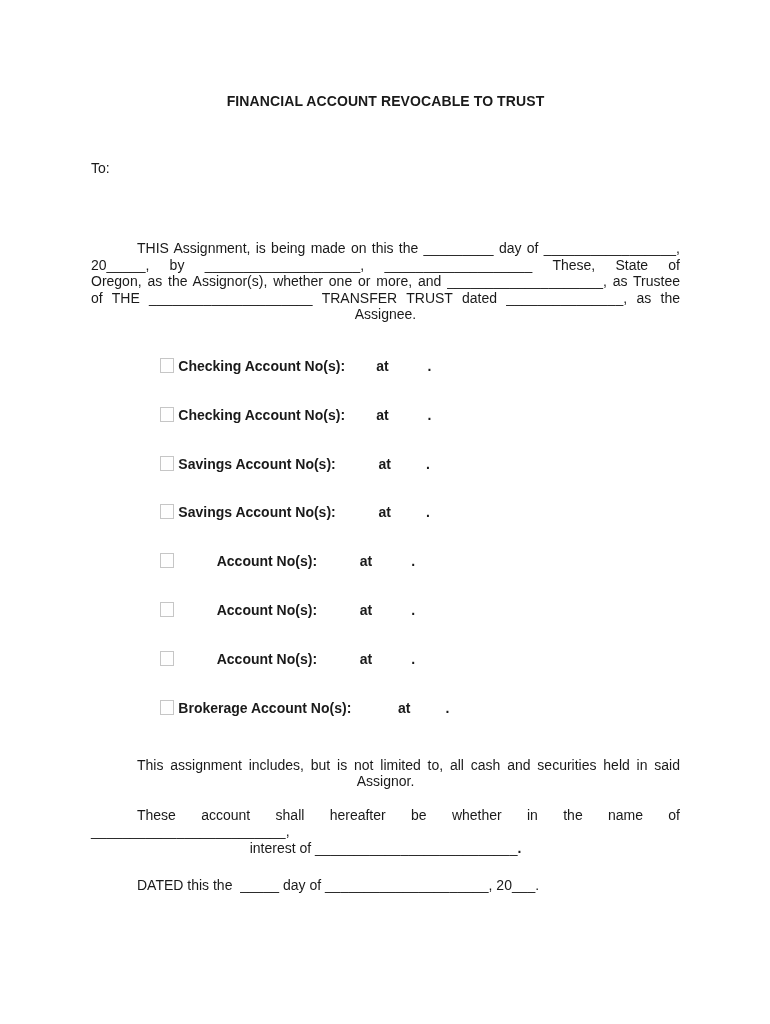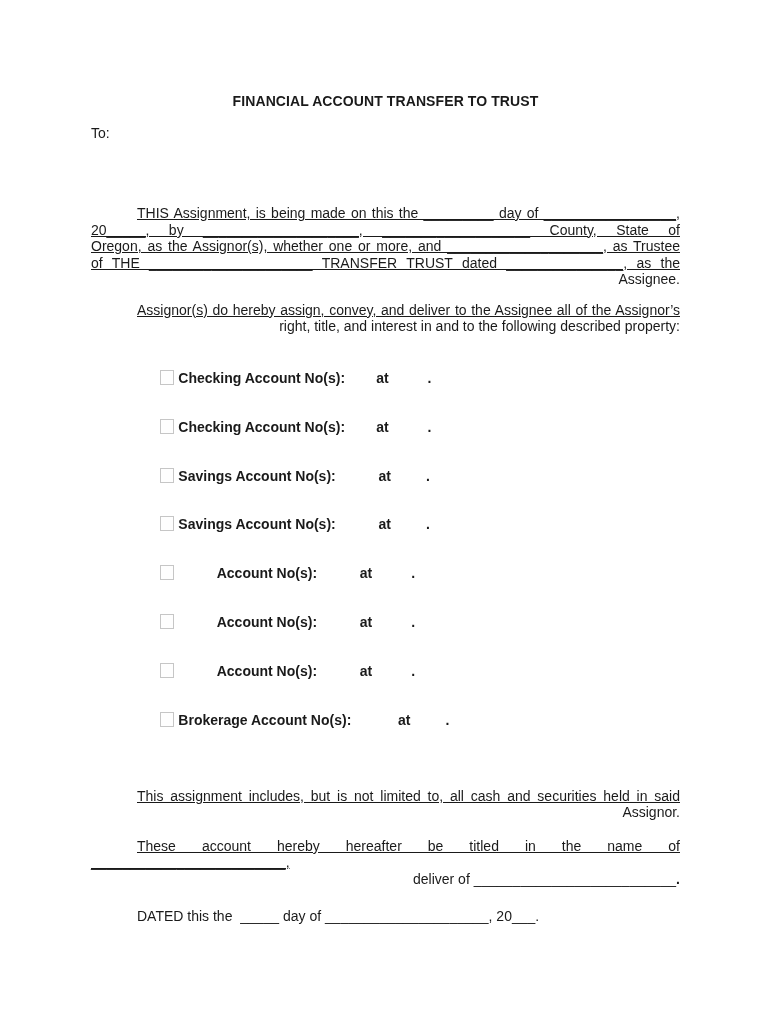--- a/index.html
+++ b/index.html
@@ -15,33 +15,32 @@
     line-height: 16.5px;
     color: #1a1a1a;
     overflow: hidden;
   }
   .doc-title {
     margin-top: 93px;
     text-align: center;
     font-weight: bold;
     letter-spacing: 0.1px;
   }
-  .to-line   { margin-top: 15px; }
+  .to-line   { margin-top: 50px; }
   .para      { margin-top: 14px; }
   .p1        { margin-top: 64px; }
   .p2        { margin-top: 14px; }
-  .p3        { margin-top: 43px; }
+  .p3        { margin-top: 24px; }
   .p4        { margin-top: 17px; }
   .p5        { margin-top: 21px; }
   .jline {
     text-align: justify;
     text-align-last: justify;
-    text-decoration: underline;
   }
-  .lline { text-align: right; }
+  .lline { text-align: center; }
   .ind   { text-indent: 46px; }
   .bold-period { font-weight: bold; }
 
   .acct-list {
     margin-top: 19px;
     margin-left: 46px;
     line-height: 16.3px;
   }
   .acct-row { white-space: pre; font-weight: bold; }
   .checkbox {
@@ -57,36 +56,32 @@
     margin-top: 15px;
     text-indent: 46px;
     white-space: pre;
   }
 </style>
 </head>
 <body>
 
 <div class="page">
 
-  <div class="doc-title">FINANCIAL ACCOUNT TRANSFER TO TRUST</div>
+  <div class="doc-title">FINANCIAL ACCOUNT REVOCABLE TO TRUST</div>
 
   <div class="to-line">To:</div>
 
   <div class="para p1">
     <div class="jline ind">THIS Assignment, is being made on this the _________ day of _________________,</div>
-    <div class="jline">20_____, by ____________________, ___________________ County, State of</div>
+    <div class="jline">20_____, by ____________________, ___________________ These, State of</div>
     <div class="jline">Oregon, as the Assignor(s), whether one or more, and ____________________, as Trustee</div>
     <div class="jline">of THE _____________________ TRANSFER TRUST dated _______________, as the</div>
     <div class="lline">Assignee.</div>
   </div>
 
-  <div class="para p2">
-    <div class="jline ind">Assignor(s) do hereby assign, convey, and deliver to the Assignee all of the Assignor’s</div>
-    <div class="lline">right, title, and interest in and to the following described property:</div>
-  </div>
 
   <div class="acct-list">
     <div class="acct-row">
       <span class="checkbox"></span><span>Checking Account No(s):        at          .</span>
     </div>
     <div class="acct-row">
       <span class="checkbox"></span><span>Checking Account No(s):        at          .</span>
     </div>
     <div class="acct-row">
       <span class="checkbox"></span><span>Savings Account No(s):           at         .</span>
@@ -107,22 +102,22 @@
       <span class="checkbox"></span><span>Brokerage Account No(s):            at         .</span>
     </div>
   </div>
 
   <div class="para p3">
     <div class="jline ind">This assignment includes, but is not limited to, all cash and securities held in said</div>
     <div class="lline">Assignor.</div>
   </div>
 
   <div class="para p4">
-    <div class="jline ind">These account hereby hereafter be titled in the name of _________________________,</div>
-    <div class="lline"><span>deliver of __________________________</span><span class="bold-period">.</span></div>
+    <div class="jline ind">These account shall hereafter be whether in the name of _________________________,</div>
+    <div class="lline"><span>interest of __________________________</span><span class="bold-period">.</span></div>
   </div>
 
   <div class="para p5">
   </div>
 
   <div class="dated-line">DATED this the  _____ day of _____________________, 20___.</div>
 
 </div>
 
 </body></html>

